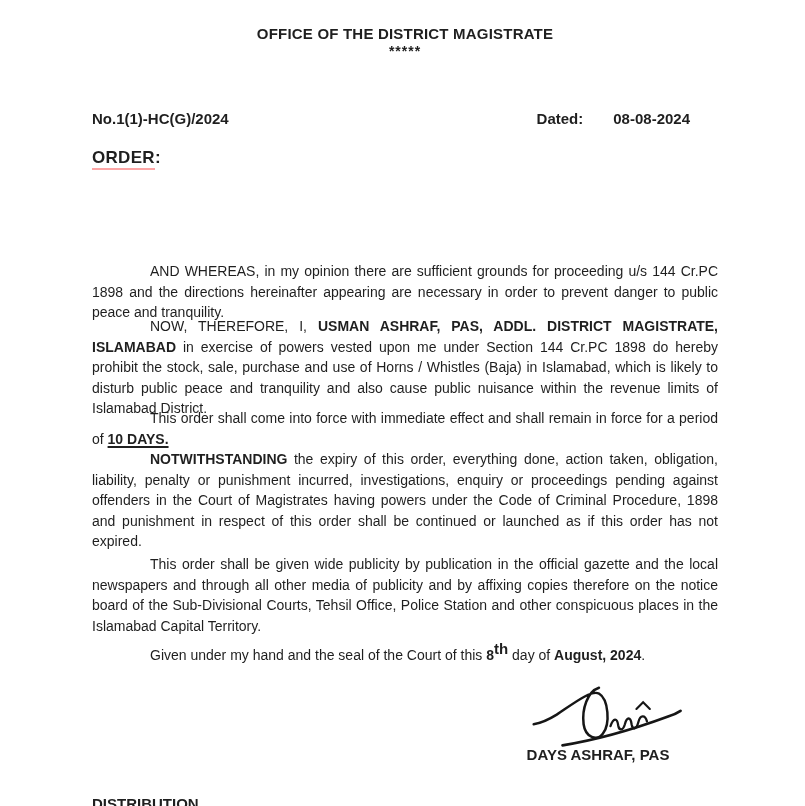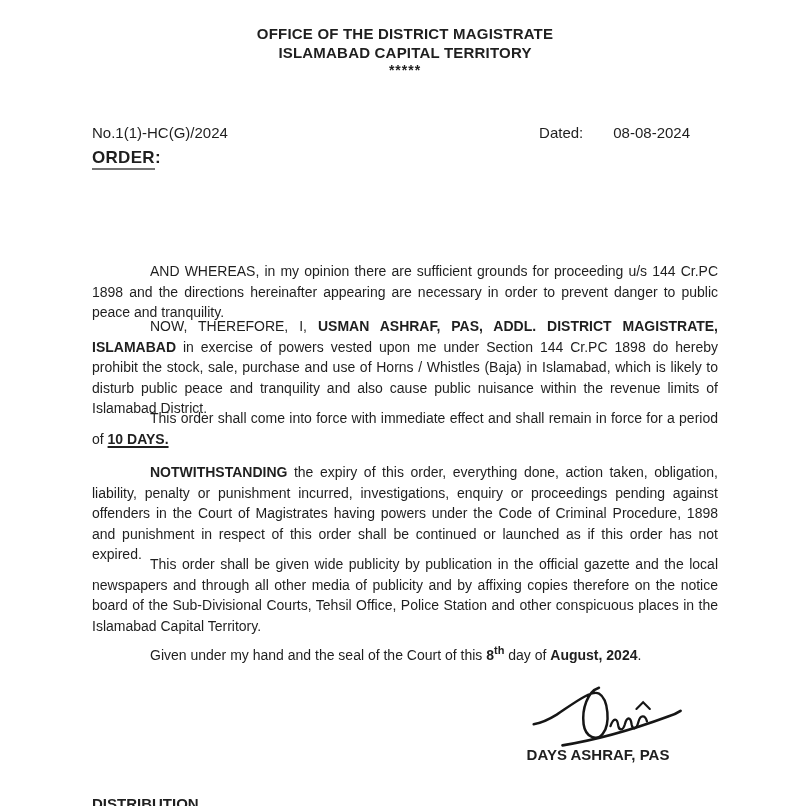--- a/index.html
+++ b/index.html
@@ -9,58 +9,57 @@
     background:#ffffff;
     overflow:hidden;
     color:#1f1f1f;
     font-family:"Liberation Sans","DejaVu Sans",sans-serif;
   }
   .sec{position:absolute;left:92px;width:626px;}
   
   .doc-header{top:24px;text-align:center;font-weight:bold;font-size:15px;line-height:19px;letter-spacing:.2px;}
   .stars{font-size:14px;line-height:16px;letter-spacing:1px;}
   
-  .refline{top:124px;display:flex;justify-content:space-between;align-items:baseline;font-weight:normal;font-size:15px;}
+  .refline{top:110px;display:flex;justify-content:space-between;align-items:baseline;font-weight:bold;font-size:15px;}
   .dategroup{display:flex;gap:30px;margin-right:28px;text-align:right;}
   
   .order-heading{top:148px;font-weight:bold;font-size:17px;letter-spacing:.3px;}
-  .order-heading .uh{border-bottom:2px solid #737373;padding-bottom:1px;}
+  .order-heading .uh{border-bottom:2px solid #fca5a5;padding-bottom:1px;}
   
   .para{
     text-align:justify;
     font-size:14px;line-height:20.5px;
     text-indent:58px;
   }
   .p1{top:186px;}
   .p2{top:261px;}
   .p3{top:316px;}
   .p4{top:408px;}
-  .p5{top:462px;}
+  .p5{top:449px;}
   .p6{top:554px;}
   .p7{top:645px;text-align:left;}
   .para .b{font-weight:bold;}
   .para .u{text-decoration:underline;text-decoration-thickness:2px;text-underline-offset:2px;}
-  .para sup{font-size:11px;vertical-align:super;line-height:0;}
+  .para sup{font-size:15px;vertical-align:super;line-height:0;}
   
   .sig-block{
     position:absolute;right:87px;top:682px;width:240px;
     text-align:center;font-weight:bold;font-size:15px;line-height:19px;
   }
   .sig-svg{display:block;margin:0 auto -9px auto;}
   
   .distribution{top:795px;font-weight:bold;font-size:15px;text-decoration:underline;text-decoration-thickness:2px;}
 </style>
 </head>
 <body>
 
 <div class="page">
 
   <div class="sec doc-header">
     <div>OFFICE OF THE DISTRICT MAGISTRATE</div>
-    <div>ISLAMABAD CAPITAL TERRITORY</div>
     <div class="stars">*****</div>
   </div>
 
   <div class="sec refline">
     <span>No.1(1)-HC(G)/2024</span>
     <span class="dategroup">
       <span>Dated:</span>
       <span>08-08-2024</span>
     </span>
   </div>

